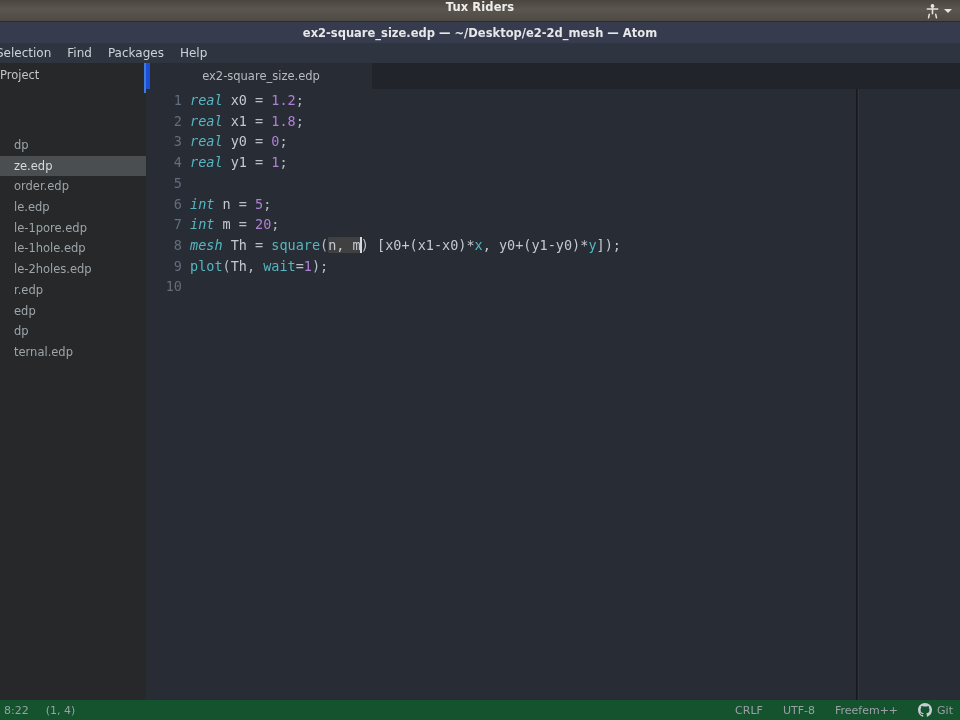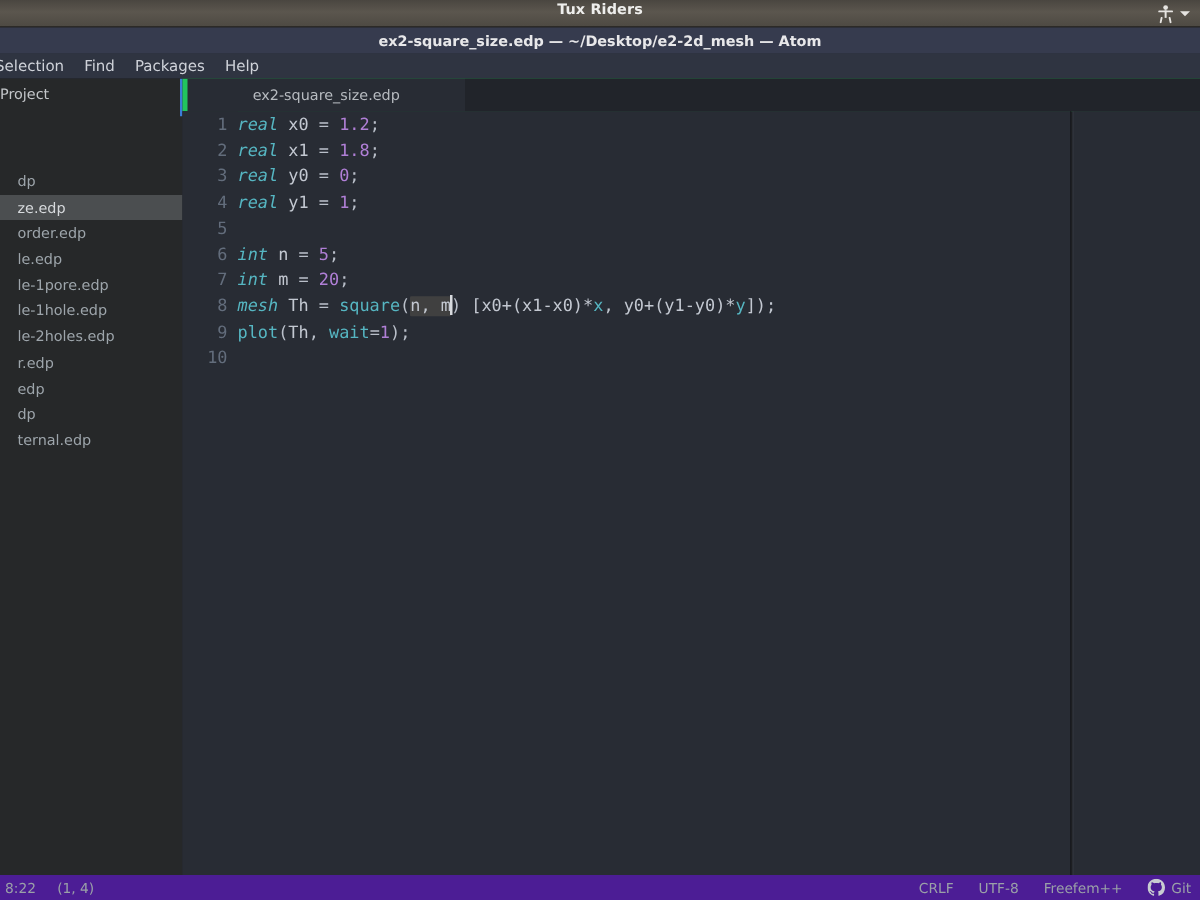--- a/index.html
+++ b/index.html
@@ -89,21 +89,21 @@
   .tree-item.selected{
     background:#4b4e50; color:#d7dadd;
   }
 
   
   .editor-col{
     position:absolute; left:146px; top:0; width:814px; height:637px;
   }
   .tabbar{
     position:absolute; left:0; top:0; width:814px; height:26px;
-    background:#22c55e;
+    background:#1d4ed8;
   }
   .tab{
     position:absolute; left:4px; top:0; width:222px; height:26px;
     background:#282c34;
     display:flex; align-items:center; justify-content:center;
     cursor:default;
   }
   .tab-title{
     font-size:11.5px; color:#b7bbc0; white-space:nowrap;
   }
@@ -159,21 +159,21 @@
   }
   .caret{
     display:inline-block; width:1.5px; height:16px;
     background:#d7dade; vertical-align:-3px;
     margin:0 -0.75px;
   }
 
   
   .statusbar{
     position:absolute; left:0; top:700px; width:960px; height:20px;
-    background:#4c1d95;
+    background:#14532d;
     display:flex; align-items:center;
   }
   .status-left{
     display:flex; align-items:center; padding-left:4px; gap:17px;
   }
   .status-right{
     position:absolute; right:0; top:0; height:20px;
     display:flex; align-items:center; gap:20px; padding-right:7px;
   }
   .status-item{

